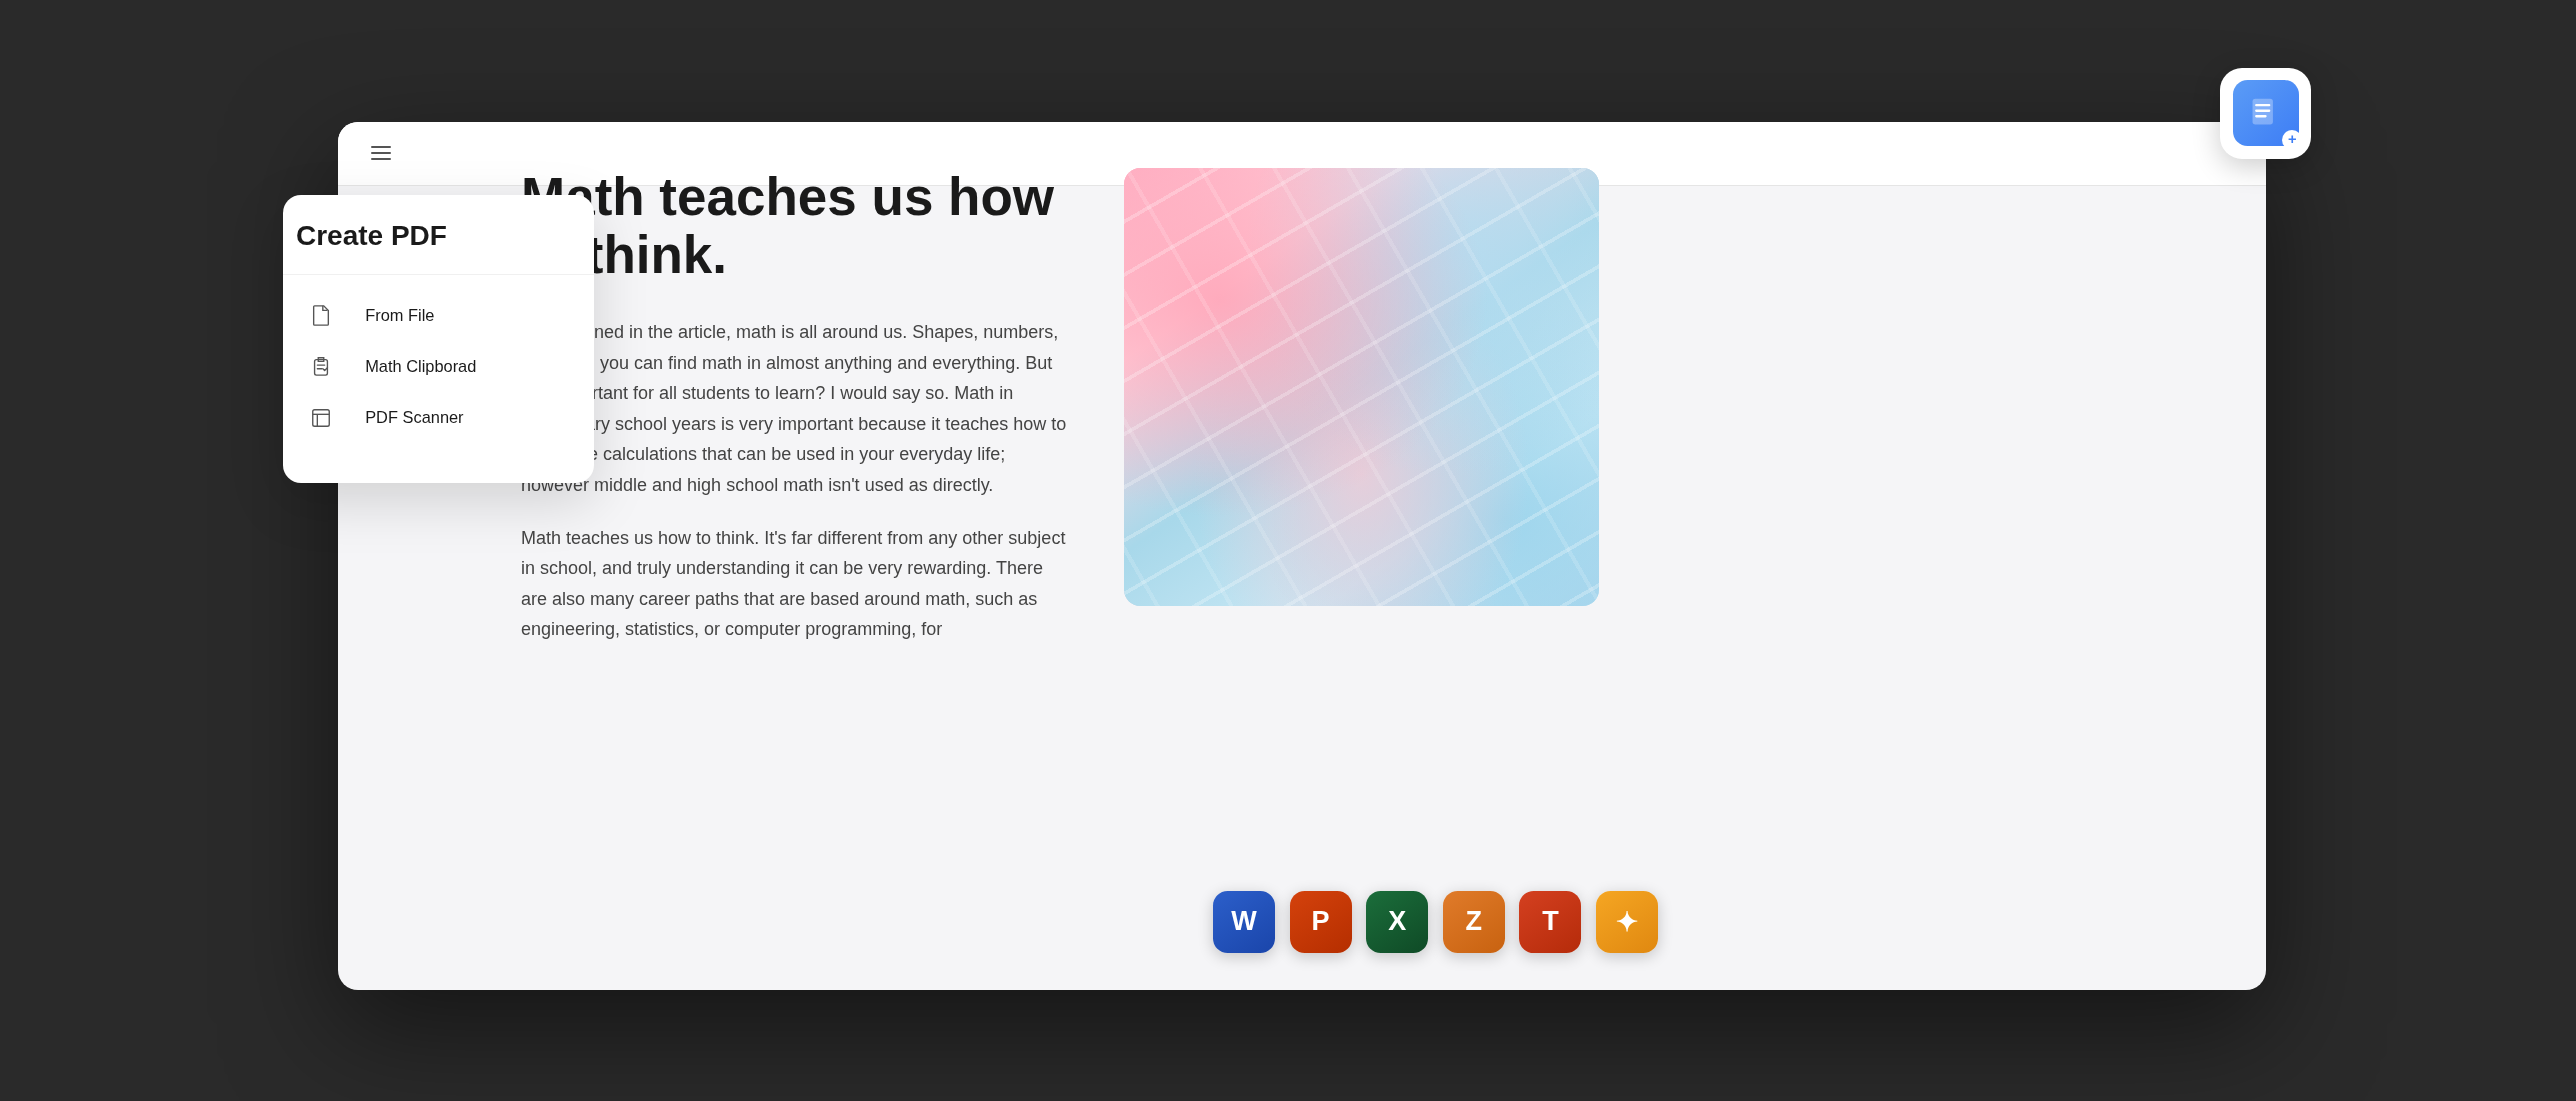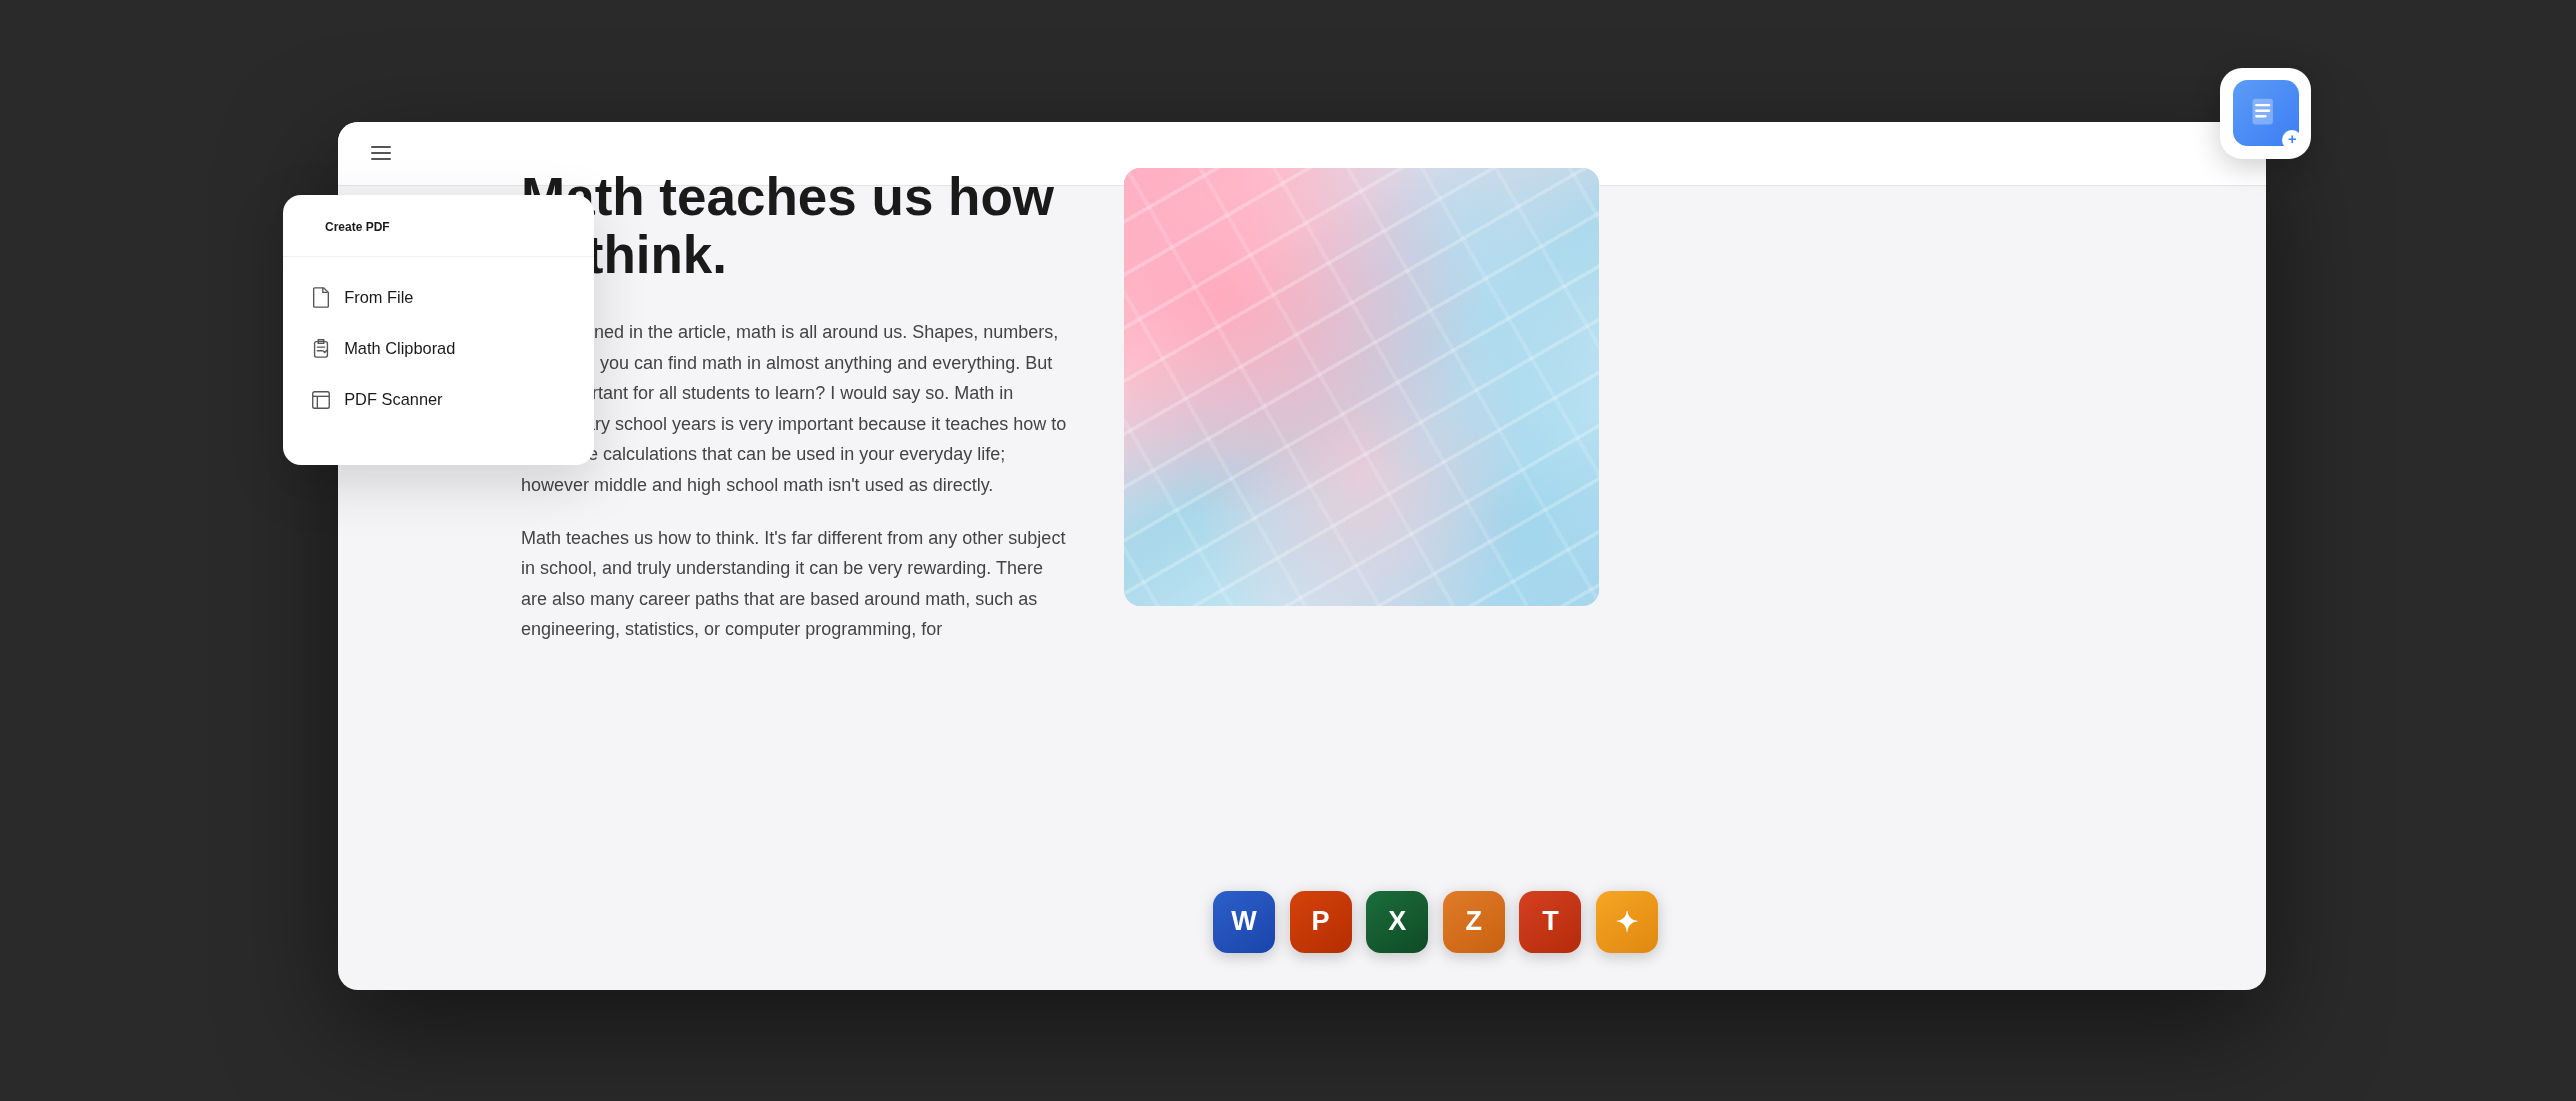--- a/index.html
+++ b/index.html
@@ -76,36 +76,36 @@
       left: 0px;
       width: 311px;
       background: #ffffff;
       border-radius: 18px;
       box-shadow: 0 18px 55px rgba(0,0,0,0.15);
       padding: 25.6px 0;
       z-index: 10;
     }
 
     .panel-title {
-      font-size: 12px;
+      font-size: 28px;
       font-weight: 600;
       color: #1a1a1a;
-      padding: 0 42px 22px;
+      padding: 0 13px 22px;
       border-bottom: 0.9px solid #f0f0f0;
     }
 
     .menu-list {
       list-style: none;
       padding: 14.6px 0;
     }
 
     .menu-item {
       display: flex;
       align-items: center;
-      gap: 10px;
+      gap: 31px;
       padding: 12.8px 25.6px;
       cursor: pointer;
       transition: background 0.15s;
       text-align: right;
     }
 
     .menu-icon {
       width: 25.6px;
       height: 25.6px;
       display: flex;

